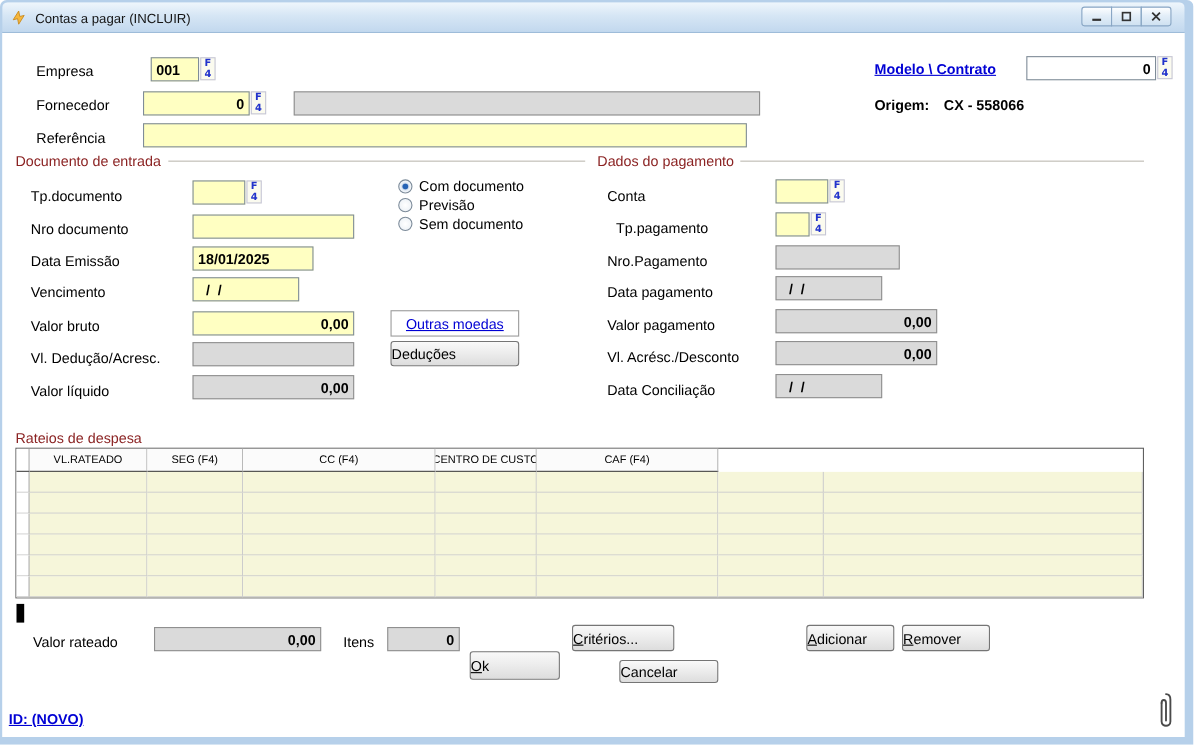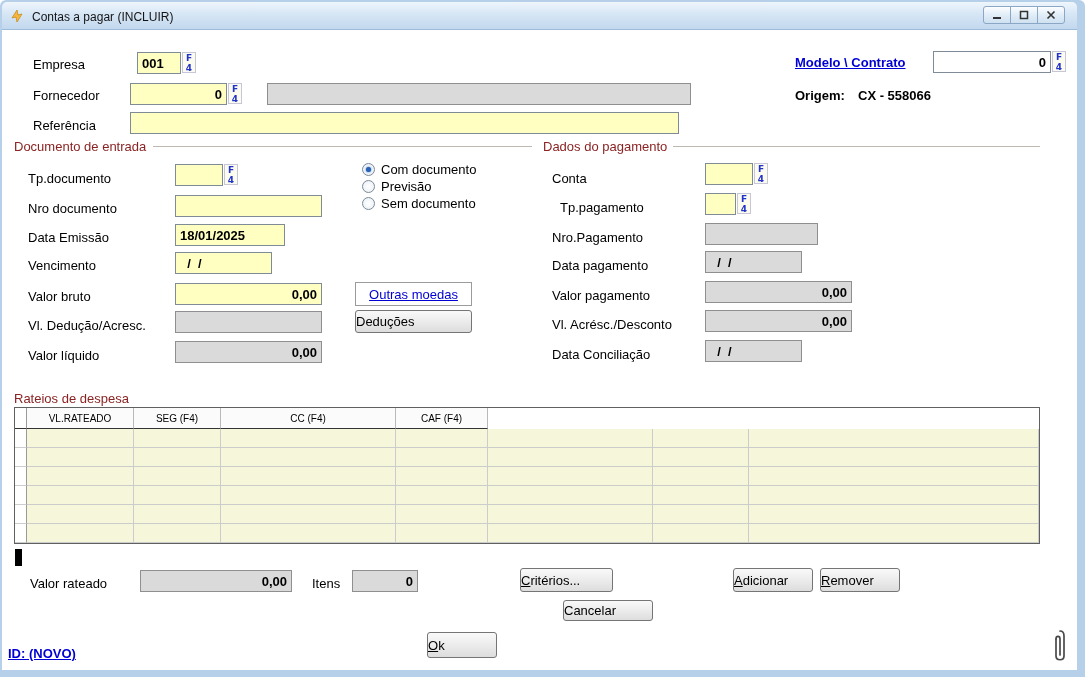--- a/index.html
+++ b/index.html
@@ -201,20 +201,21 @@
   <input class="inp gray" readonly="" style="left: 705px; top: 340px; width: 97px;" value="  /  /">
 
   <span class="grp-title" style="left:14px;top:391px">Rateios de despesa</span>
 
   <div class="table">
     <div class="thead">
       <div class="th gut"></div>
       <div class="th">VL.RATEADO</div>
       <div class="th">SEG (F4)</div>
       <div class="th">CC (F4)</div>
+      <div class="th">CENTRO DE CUSTO</div>
       <div class="th">CAF (F4)</div>
     </div>
     <div>
         <div class="trow">
           <div class="td gut"></div>
           <div class="td"></div>
           <div class="td"></div>
           <div class="td"></div>
           <div class="td"></div>
           <div class="td"></div>
@@ -284,21 +285,21 @@
   <button class="btn accel" style="left:520px;top:568px;width:93px;height:24px">
     <span>Critérios...</span>
   </button>
   <button class="btn accel" style="left:733px;top:568px;width:80px;height:24px">
     <span>Adicionar</span>
   </button>
   <button class="btn accel" style="left:820px;top:568px;width:80px;height:24px">
     <span>Remover</span>
   </button>
 
-  <button class="btn accel" style="left:427px;top:632px;width:70px;height:26px">
+  <button class="btn accel" style="left:427px;top:592px;width:82px;height:26px">
     <span>Ok</span>
   </button>
   <button class="btn" style="left:563px;top:600px;width:90px;height:21px">
     <span>Cancelar</span>
   </button>
 
   <span class="link" style="left:8px;top:646px">ID: (NOVO)</span>
 
   <span class="clip">
     <svg width="16" height="40" viewBox="0 0 16 40">

